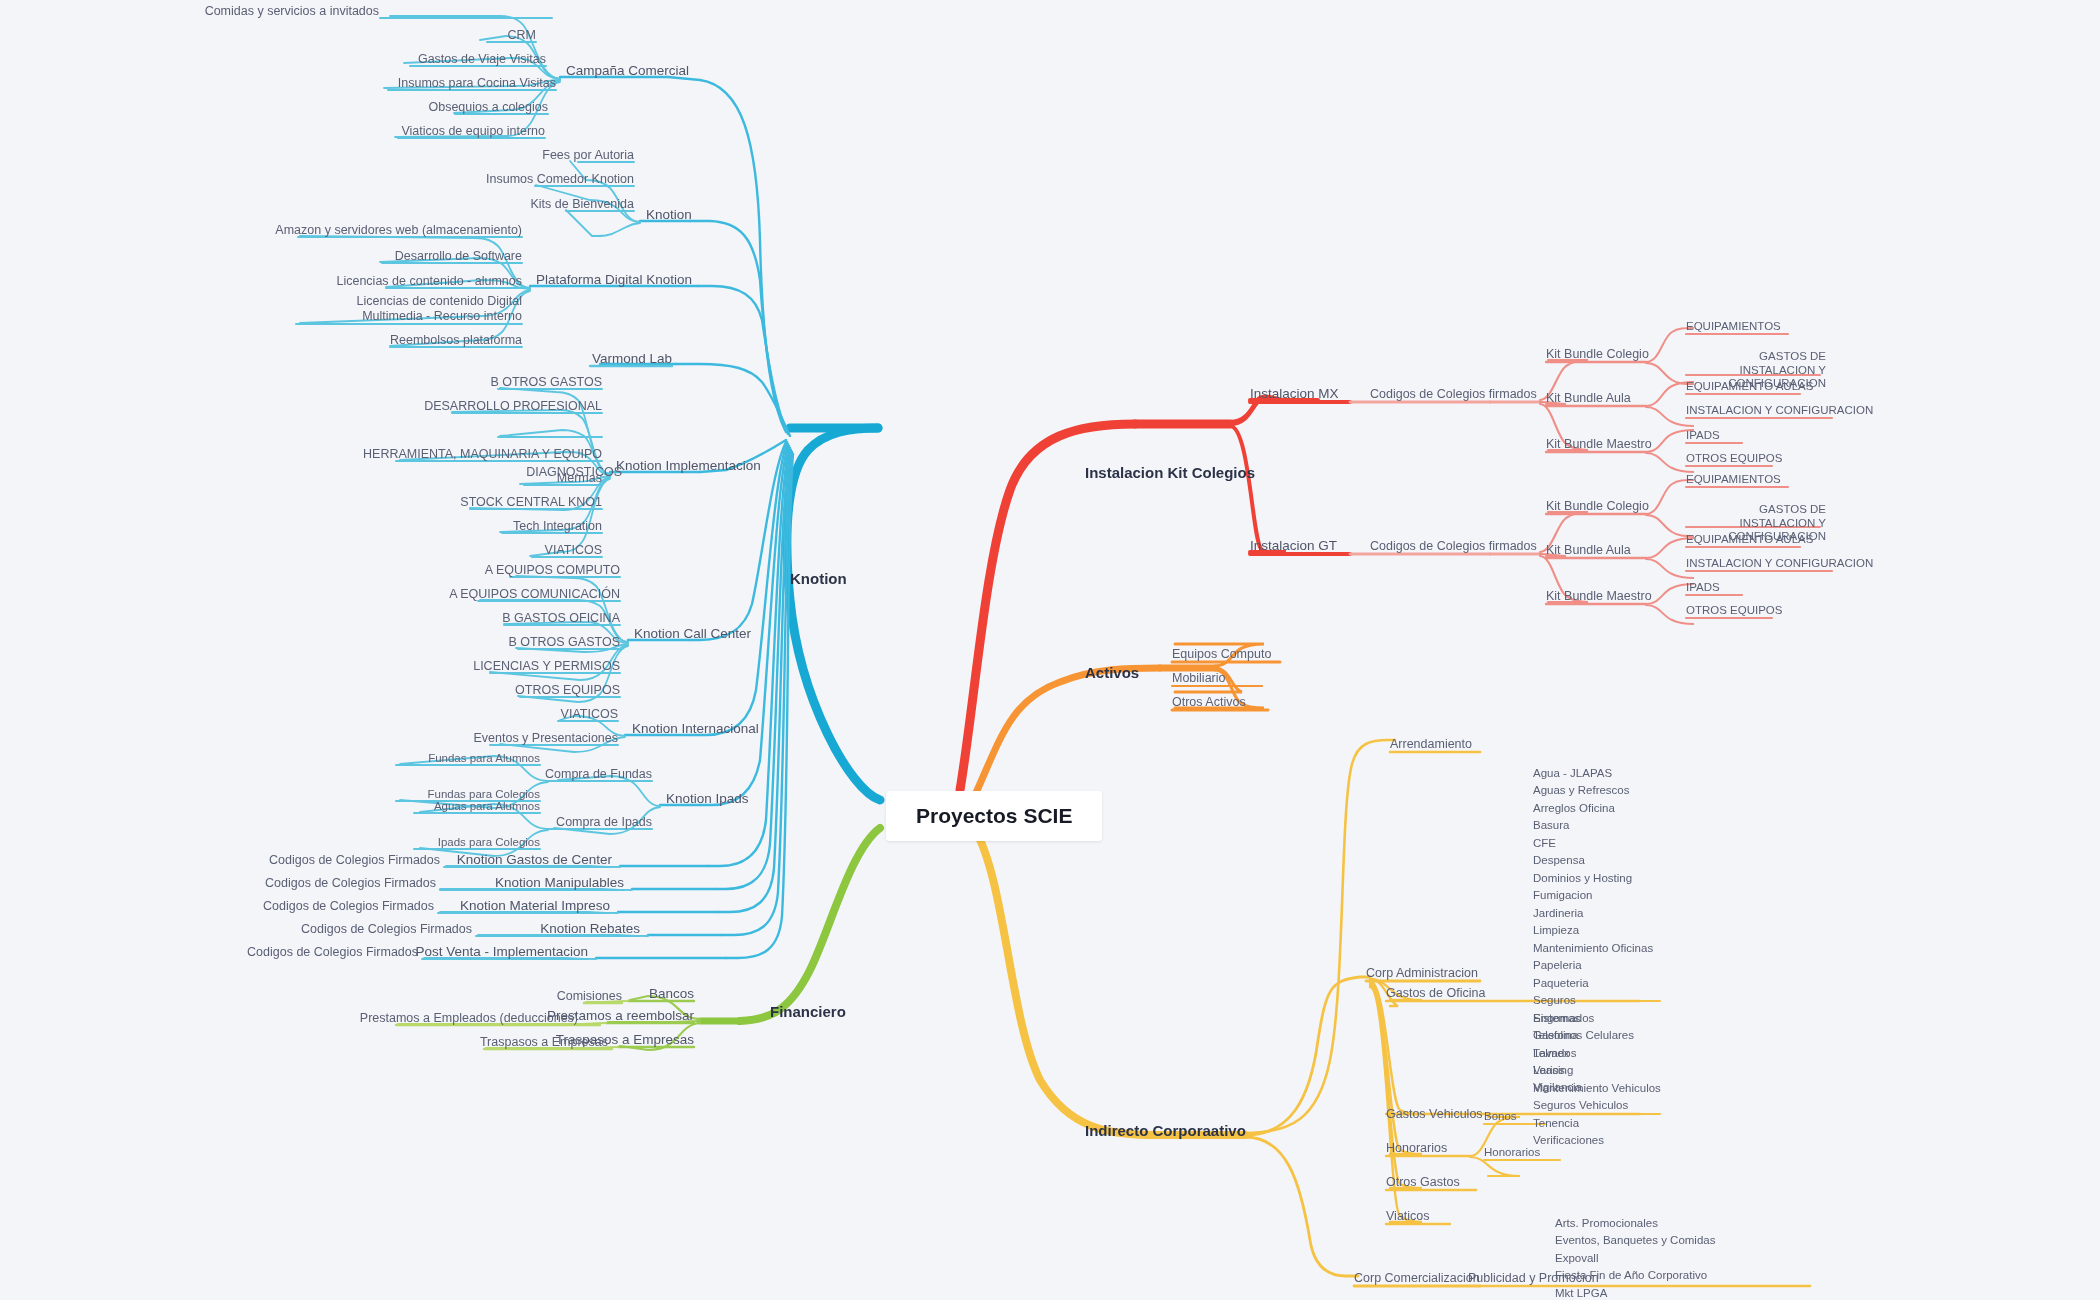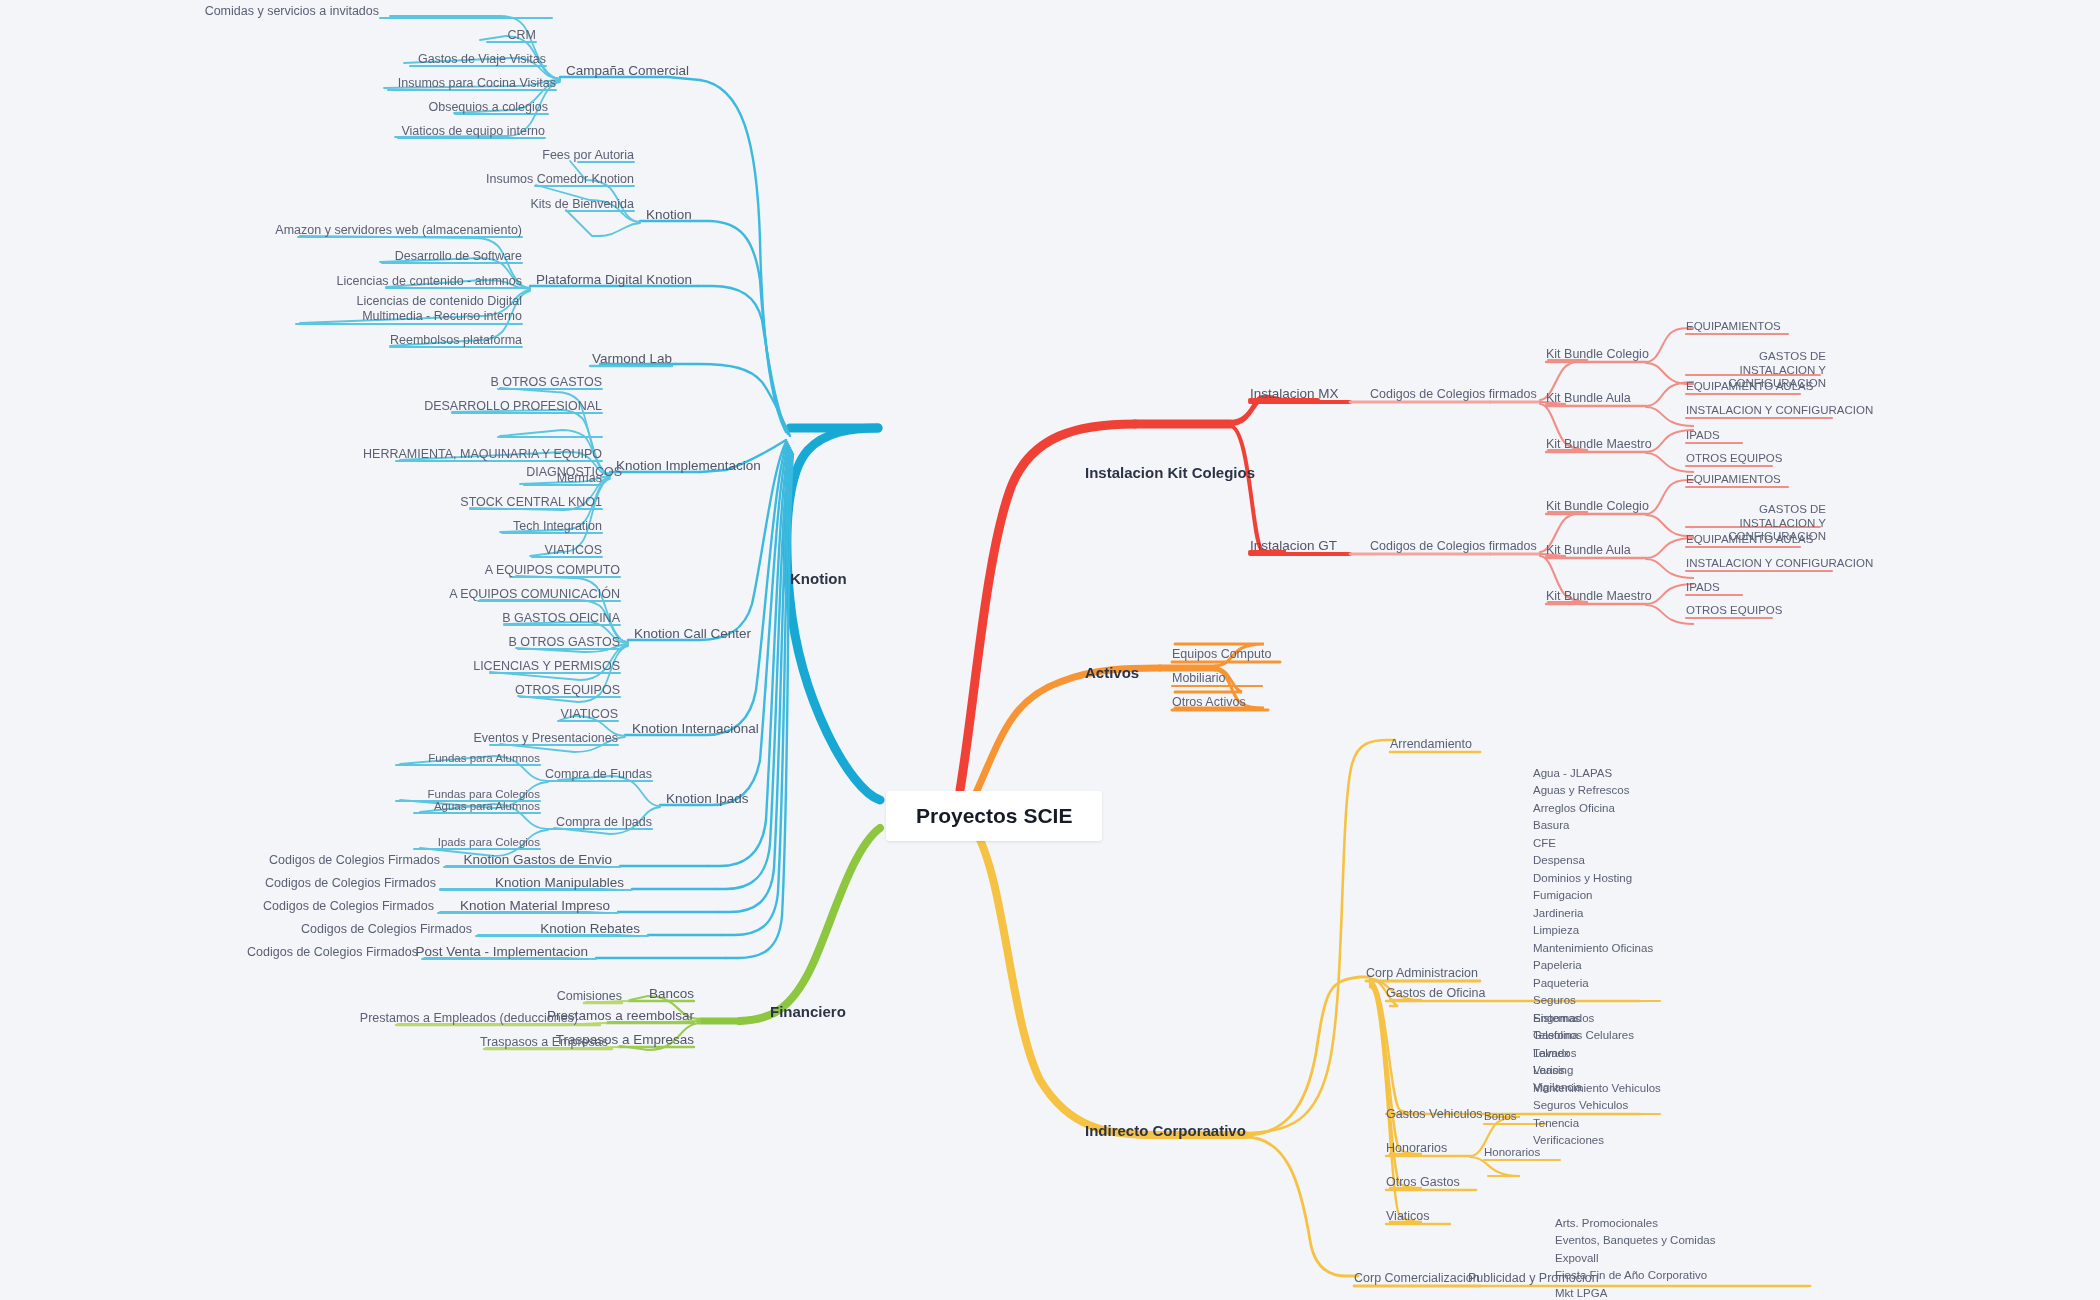--- a/index.html
+++ b/index.html
@@ -384,21 +384,21 @@
   <div class="node lvl3 n-left" style="left:618px;top:746px;transform:translate(-100%,-100%);">Eventos y Presentaciones</div>
 
   <div class="node lvl2 n-right" style="left:666px;top:807px;">Knotion Ipads</div>
   <div class="node lvl3 n-left" style="left:652px;top:782px;transform:translate(-100%,-100%);">Compra de Fundas</div>
   <div class="node lvl3 n-left" style="left:652px;top:830px;transform:translate(-100%,-100%);">Compra de Ipads</div>
   <div class="node lvl4 n-left" style="left:540px;top:766px;transform:translate(-100%,-100%);">Fundas para Alumnos</div>
   <div class="node lvl4 n-left" style="left:540px;top:802px;transform:translate(-100%,-100%);">Fundas para Colegios</div>
   <div class="node lvl4 n-left" style="left:540px;top:814px;transform:translate(-100%,-100%);">Aguas para Alumnos</div>
   <div class="node lvl4 n-left" style="left:540px;top:850px;transform:translate(-100%,-100%);">Ipads para Colegios</div>
 
-  <div class="node lvl2 n-left" style="left:612px;top:868px;transform:translate(-100%,-100%);">Knotion Gastos de Envio</div>
+  <div class="node lvl2 n-left" style="left:612px;top:868px;transform:translate(-100%,-100%);">Knotion Gastos de Center</div>
   <div class="node lvl3 n-left" style="left:440px;top:868px;transform:translate(-100%,-100%);">Codigos de Colegios Firmados</div>
 
   <div class="node lvl2 n-left" style="left:624px;top:891px;transform:translate(-100%,-100%);">Knotion Manipulables</div>
   <div class="node lvl3 n-left" style="left:436px;top:891px;transform:translate(-100%,-100%);">Codigos de Colegios Firmados</div>
 
   <div class="node lvl2 n-left" style="left:610px;top:914px;transform:translate(-100%,-100%);">Knotion Material Impreso</div>
   <div class="node lvl3 n-left" style="left:434px;top:914px;transform:translate(-100%,-100%);">Codigos de Colegios Firmados</div>
 
   <div class="node lvl2 n-left" style="left:640px;top:937px;transform:translate(-100%,-100%);">Knotion Rebates</div>
   <div class="node lvl3 n-left" style="left:472px;top:937px;transform:translate(-100%,-100%);">Codigos de Colegios Firmados</div>

